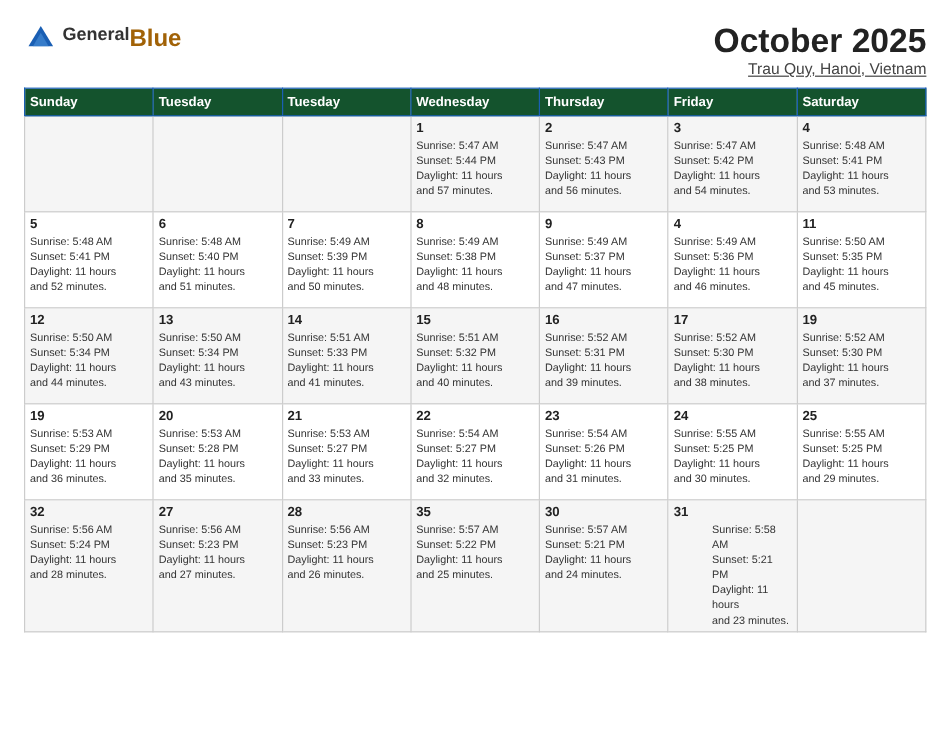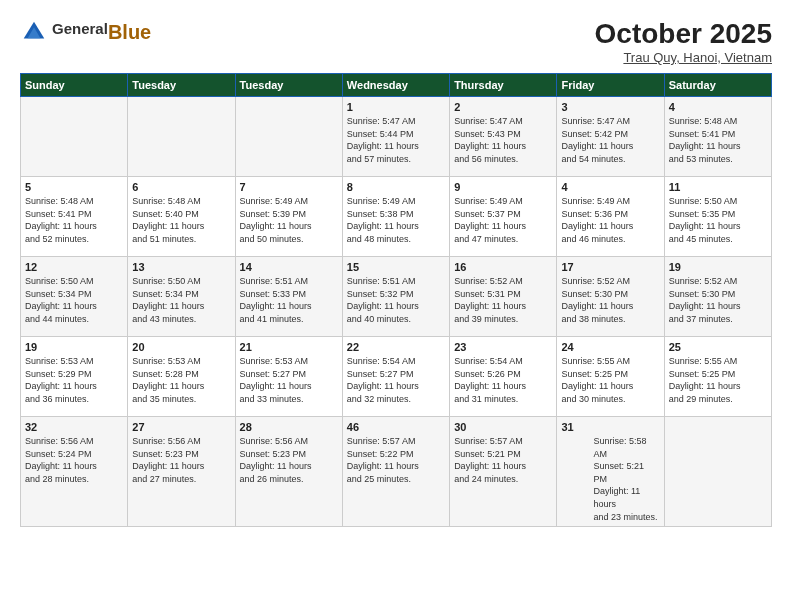--- a/index.html
+++ b/index.html
@@ -340,21 +340,21 @@
 and 27 minutes.</div>
           </td>
           <td>
             <span class="day-number">28</span>
             <div class="day-info" style="white-space: pre-line;">Sunrise: 5:56 AM
 Sunset: 5:23 PM
 Daylight: 11 hours
 and 26 minutes.</div>
           </td>
           <td>
-            <span class="day-number">46</span>
+            <span class="day-number">35</span>
             <div class="day-info" style="white-space: pre-line;">Sunrise: 5:57 AM
 Sunset: 5:22 PM
 Daylight: 11 hours
 and 25 minutes.</div>
           </td>
           <td>
             <span class="day-number">30</span>
             <div class="day-info" style="white-space: pre-line;">Sunrise: 5:57 AM
 Sunset: 5:21 PM
 Daylight: 11 hours

